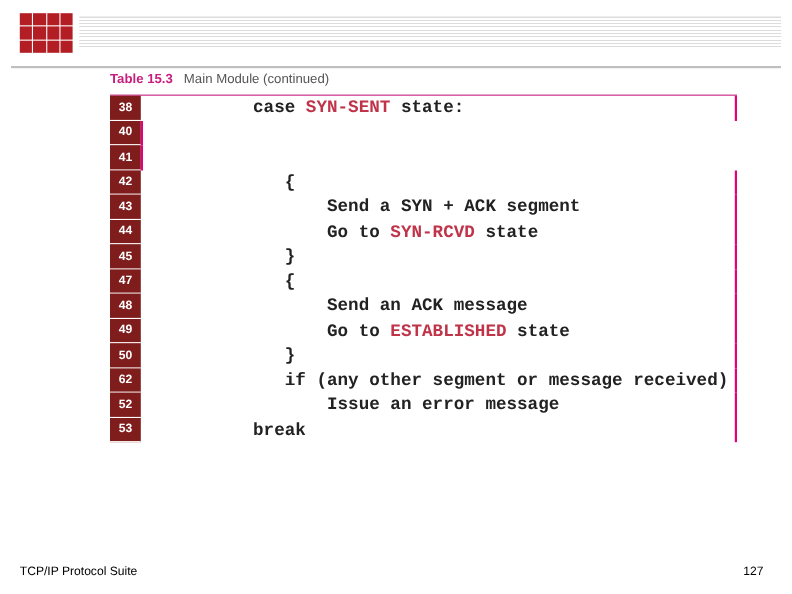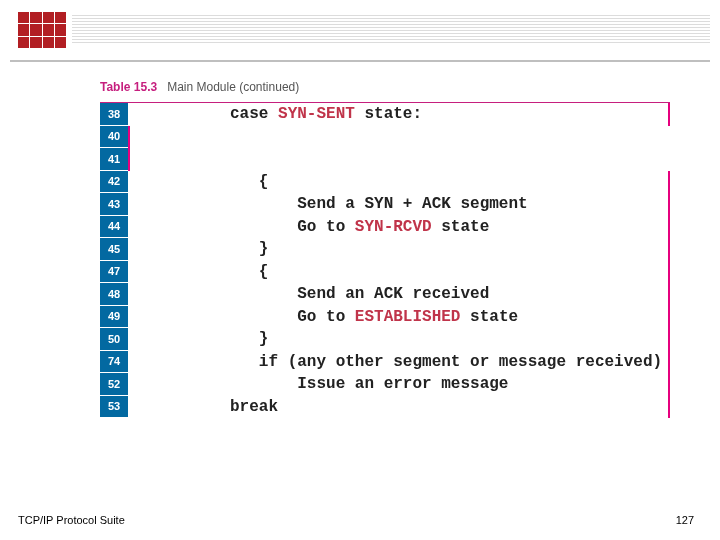--- a/index.html
+++ b/index.html
@@ -46,21 +46,21 @@
   .rule {
     position: absolute;
     top: 60px;
     left: 10px;
     right: 10px;
     height: 2px;
     background: #bfbfbf;
   }
   .content {
     position: absolute;
-    top: 80px;
+    top: 64px;
     left: 100px;
     right: 50px;
   }
   .table-caption {
     font-size: 12px;
     margin-bottom: 8px;
     color: #333;
   }
   .table-caption .tab-label {
     color: #c61f7e;
@@ -74,21 +74,21 @@
     width: 100%;
     border-top: 1px solid #c61f7e;
   }
   .code-row {
     display: flex;
     height: 22.5px;
     align-items: center;
   }
   .num-cell {
     width: 28px;
-    background: #0369a1;
+    background: #7f1d1d;
     color: #fff;
     font-weight: bold;
     font-size: 11px;
     text-align: center;
     font-family: Arial, sans-serif;
     border-bottom: 1px solid #fff;
     height: 100%;
     display: flex;
     align-items: center;
     justify-content: center;
@@ -181,35 +181,35 @@
         <div class="code-cell">             }</div>
         <div class="divider-right"></div>
       </div>
       <div class="code-row">
         <div class="num-cell">47</div>
         <div class="code-cell">             {</div>
         <div class="divider-right"></div>
       </div>
       <div class="code-row">
         <div class="num-cell">48</div>
-        <div class="code-cell">                 Send an ACK received</div>
+        <div class="code-cell">                 Send an ACK message</div>
         <div class="divider-right"></div>
       </div>
       <div class="code-row">
         <div class="num-cell">49</div>
         <div class="code-cell"><span>                 Go to </span><span class="kw-state">ESTABLISHED</span><span> state</span></div>
         <div class="divider-right"></div>
       </div>
       <div class="code-row">
         <div class="num-cell">50</div>
         <div class="code-cell">             }</div>
         <div class="divider-right"></div>
       </div>
       <div class="code-row">
-        <div class="num-cell">74</div>
+        <div class="num-cell">62</div>
         <div class="code-cell">             if (any other segment or message received)</div>
         <div class="divider-right"></div>
       </div>
       <div class="code-row">
         <div class="num-cell">52</div>
         <div class="code-cell">                 Issue an error message</div>
         <div class="divider-right"></div>
       </div>
       <div class="code-row">
         <div class="num-cell">53</div>

